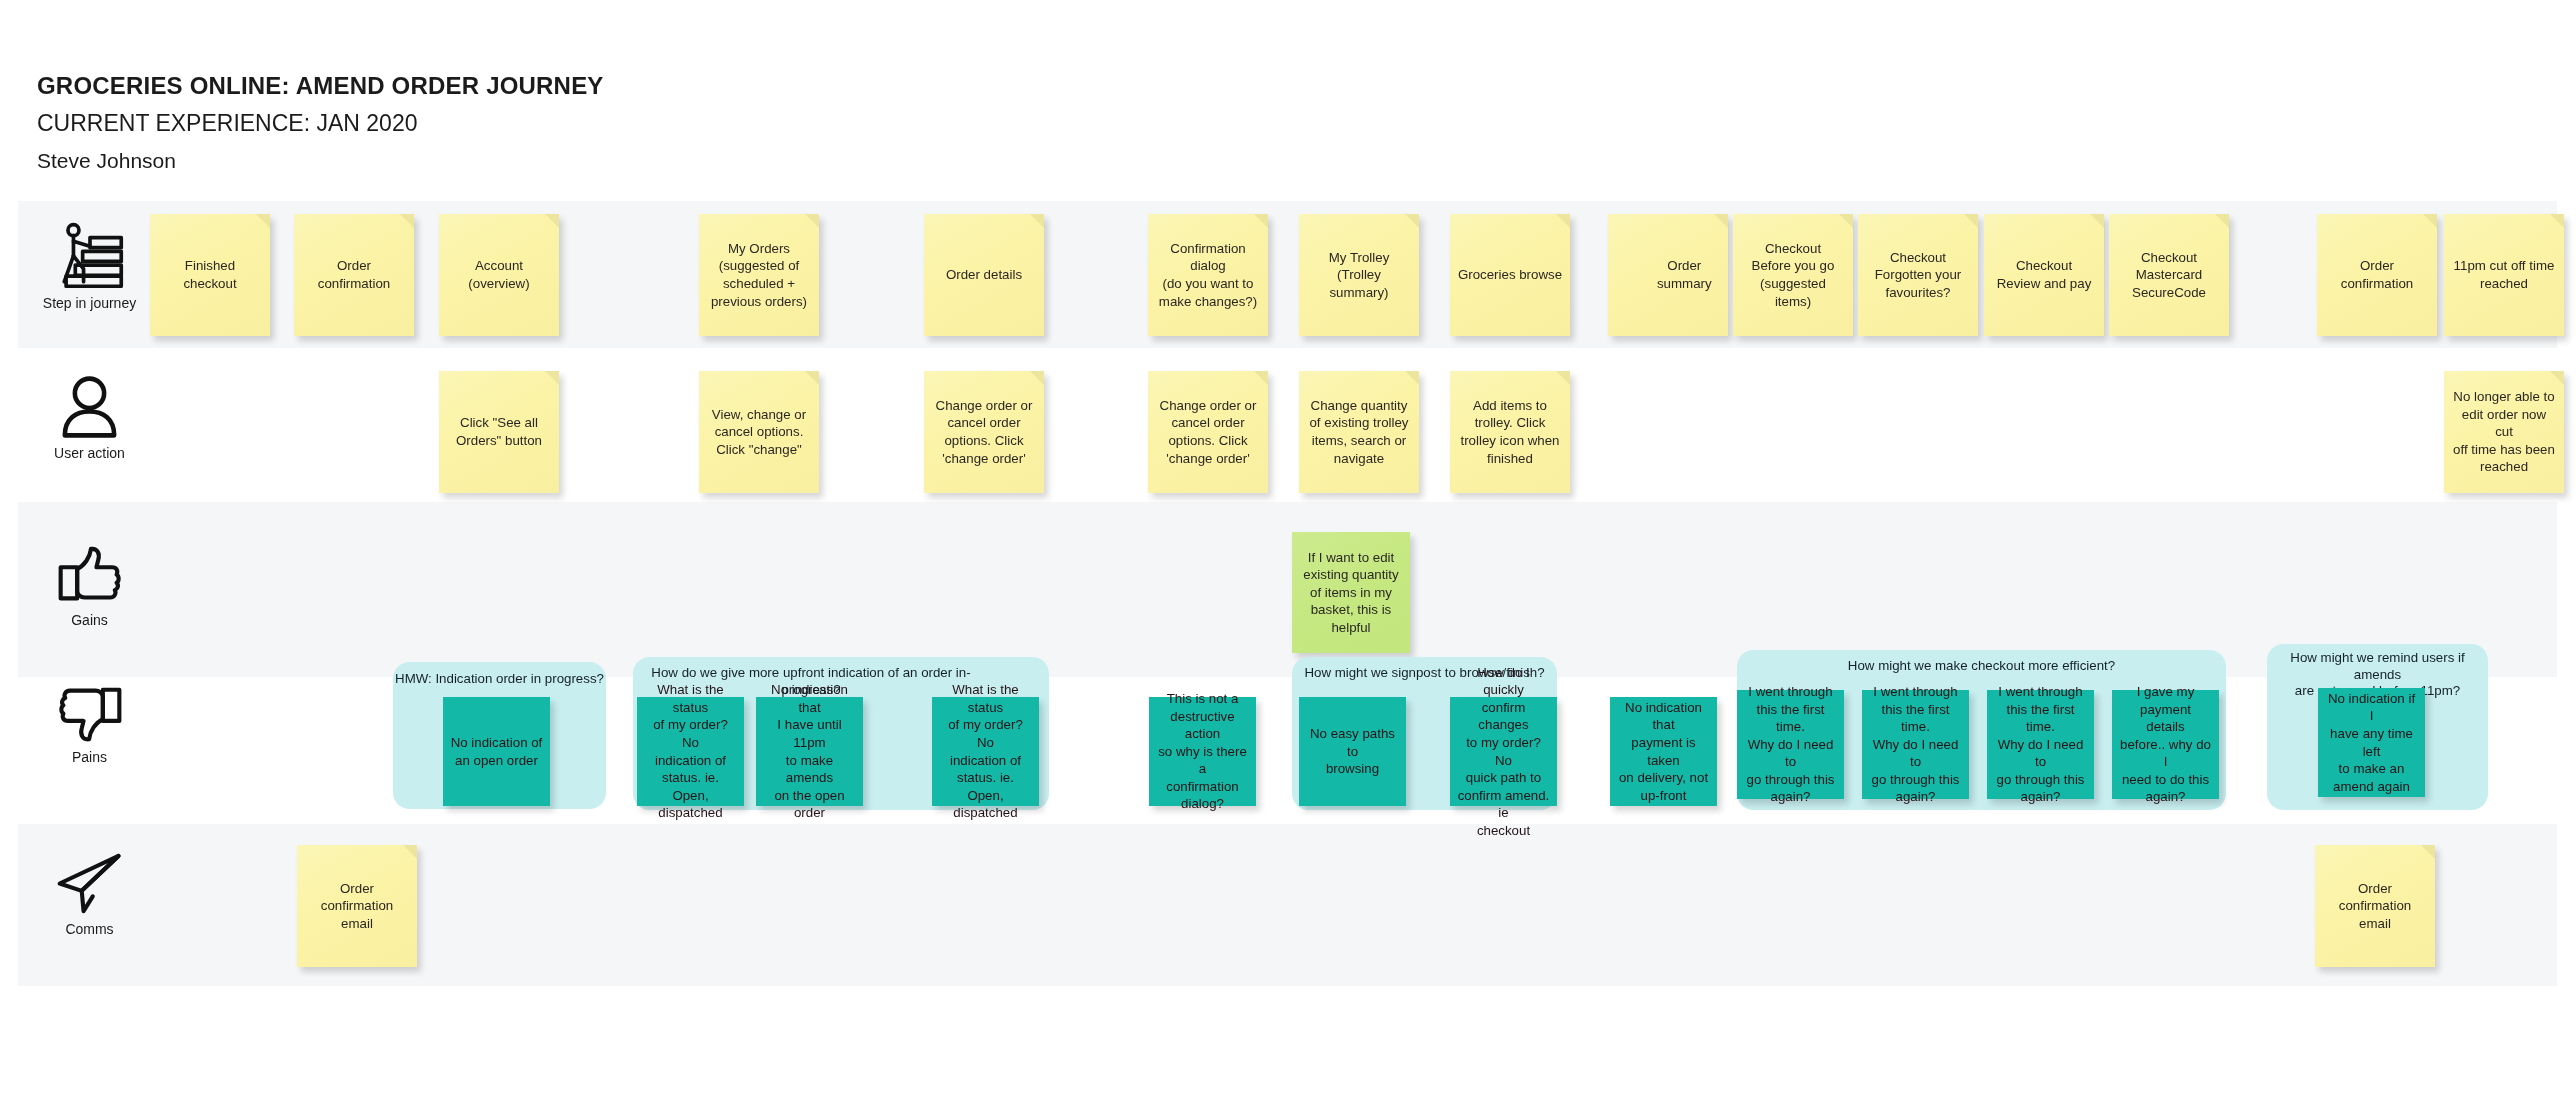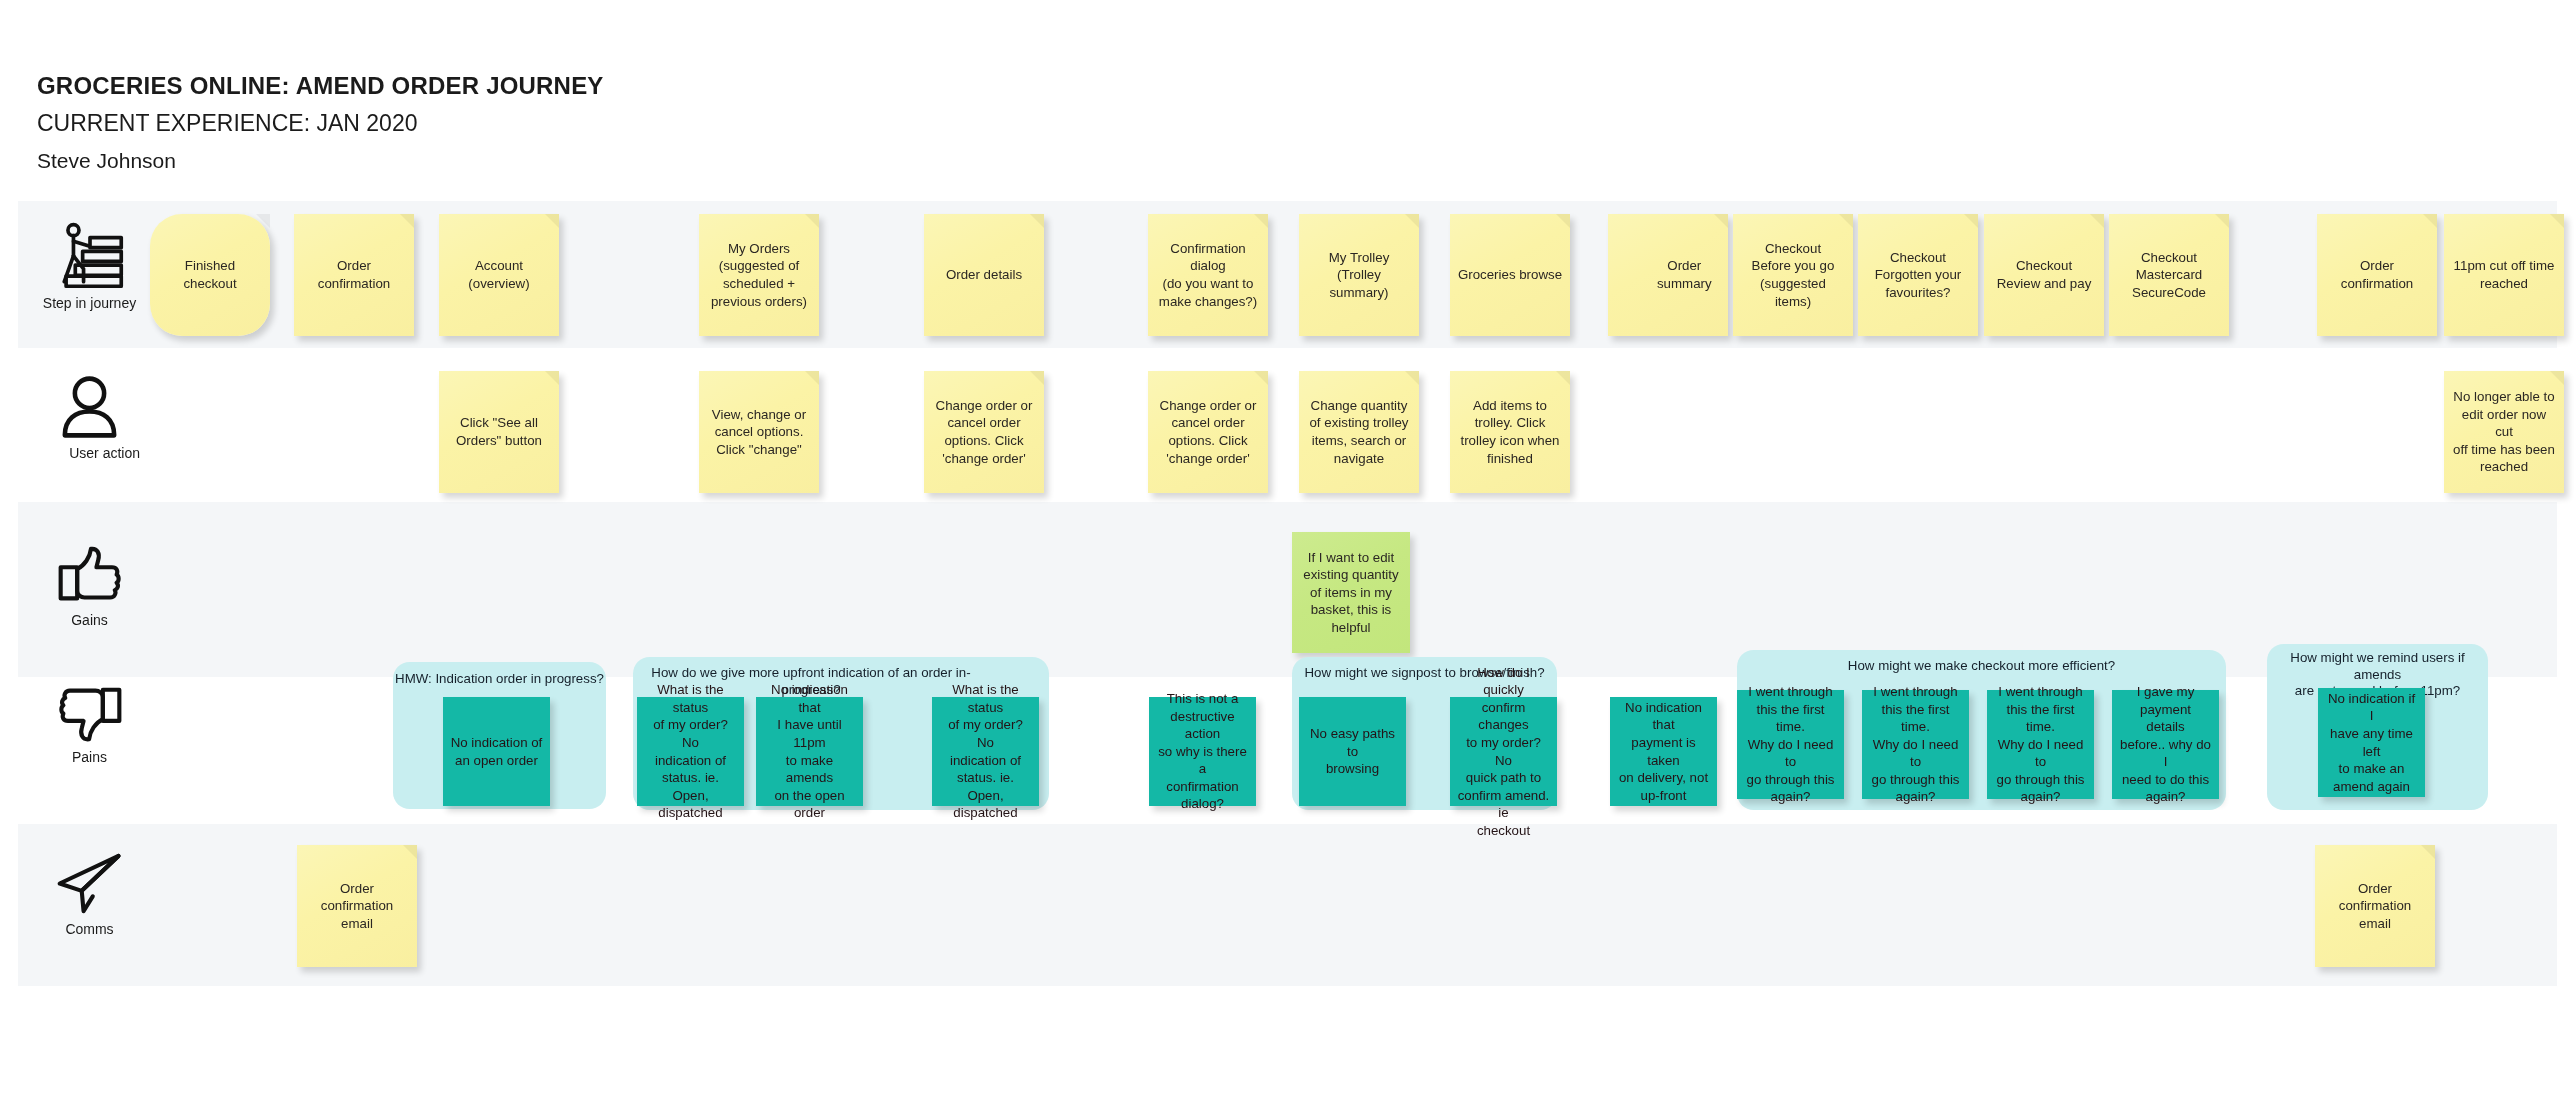--- a/index.html
+++ b/index.html
@@ -106,21 +106,21 @@
       <path d="M22 38 L12 66"></path>
       <path d="M22 38 L33 52 L33 66"></path>
       <rect x="40" y="18" width="34" height="11"></rect>
       <rect x="32" y="33" width="42" height="11"></rect>
       <rect x="24" y="48" width="50" height="11"></rect>
       <rect x="14" y="60" width="60" height="11"></rect>
     </svg>
     <span class="lane-label">Step in journey</span>
   </div>
 
-  <div class="lane-icon" style="top:375px;text-align:right;">
+  <div class="lane-icon" style="top:375px;">
     <svg width="61" height="64" viewBox="0 0 66 70" fill="none" stroke="#111" stroke-width="5" stroke-linecap="round" stroke-linejoin="round">
       <circle cx="33" cy="20" r="16"></circle>
       <path d="M6 66 C6 48 18 40 33 40 C48 40 60 48 60 66 Z"></path>
     </svg>
     <span class="lane-label">User action</span>
   </div>
 
   <div class="lane-icon" style="top:545px;">
     <svg width="66" height="61" viewBox="0 0 72 66" fill="none" stroke="#111" stroke-width="4.5" stroke-linecap="round" stroke-linejoin="round">
       <rect x="4" y="24" width="18" height="34"></rect>
@@ -138,21 +138,21 @@
   </div>
 
   <div class="lane-icon" style="top:852px;">
     <svg width="68" height="63" viewBox="0 0 74 68" fill="none" stroke="#111" stroke-width="4.5" stroke-linecap="round" stroke-linejoin="round">
       <path d="M68 4 L4 34 L28 42 Z"></path>
       <path d="M68 4 L28 42 L30 64 L40 48"></path>
     </svg>
     <span class="lane-label">Comms</span>
   </div>
 
-  <div class="note yellow fold" style="left:150px;  top:214px; width:120px; height:122px;border-radius:32px;">Finished checkout</div>
+  <div class="note yellow fold" style="left:150px;  top:214px; width:120px; height:122px;">Finished checkout</div>
   <div class="note yellow fold" style="left:294px;  top:214px; width:120px; height:122px;">Order
 confirmation</div>
   <div class="note yellow fold" style="left:439px;  top:214px; width:120px; height:122px;">Account
 (overview)</div>
   <div class="note yellow fold" style="left:699px;  top:214px; width:120px; height:122px;">My Orders
 (suggested of
 scheduled +
 previous orders)</div>
   <div class="note yellow fold" style="left:924px; top:214px; width:120px; height:122px;">Order details</div>
   <div class="note yellow fold" style="left:1148px; top:214px; width:120px; height:122px;">Confirmation

